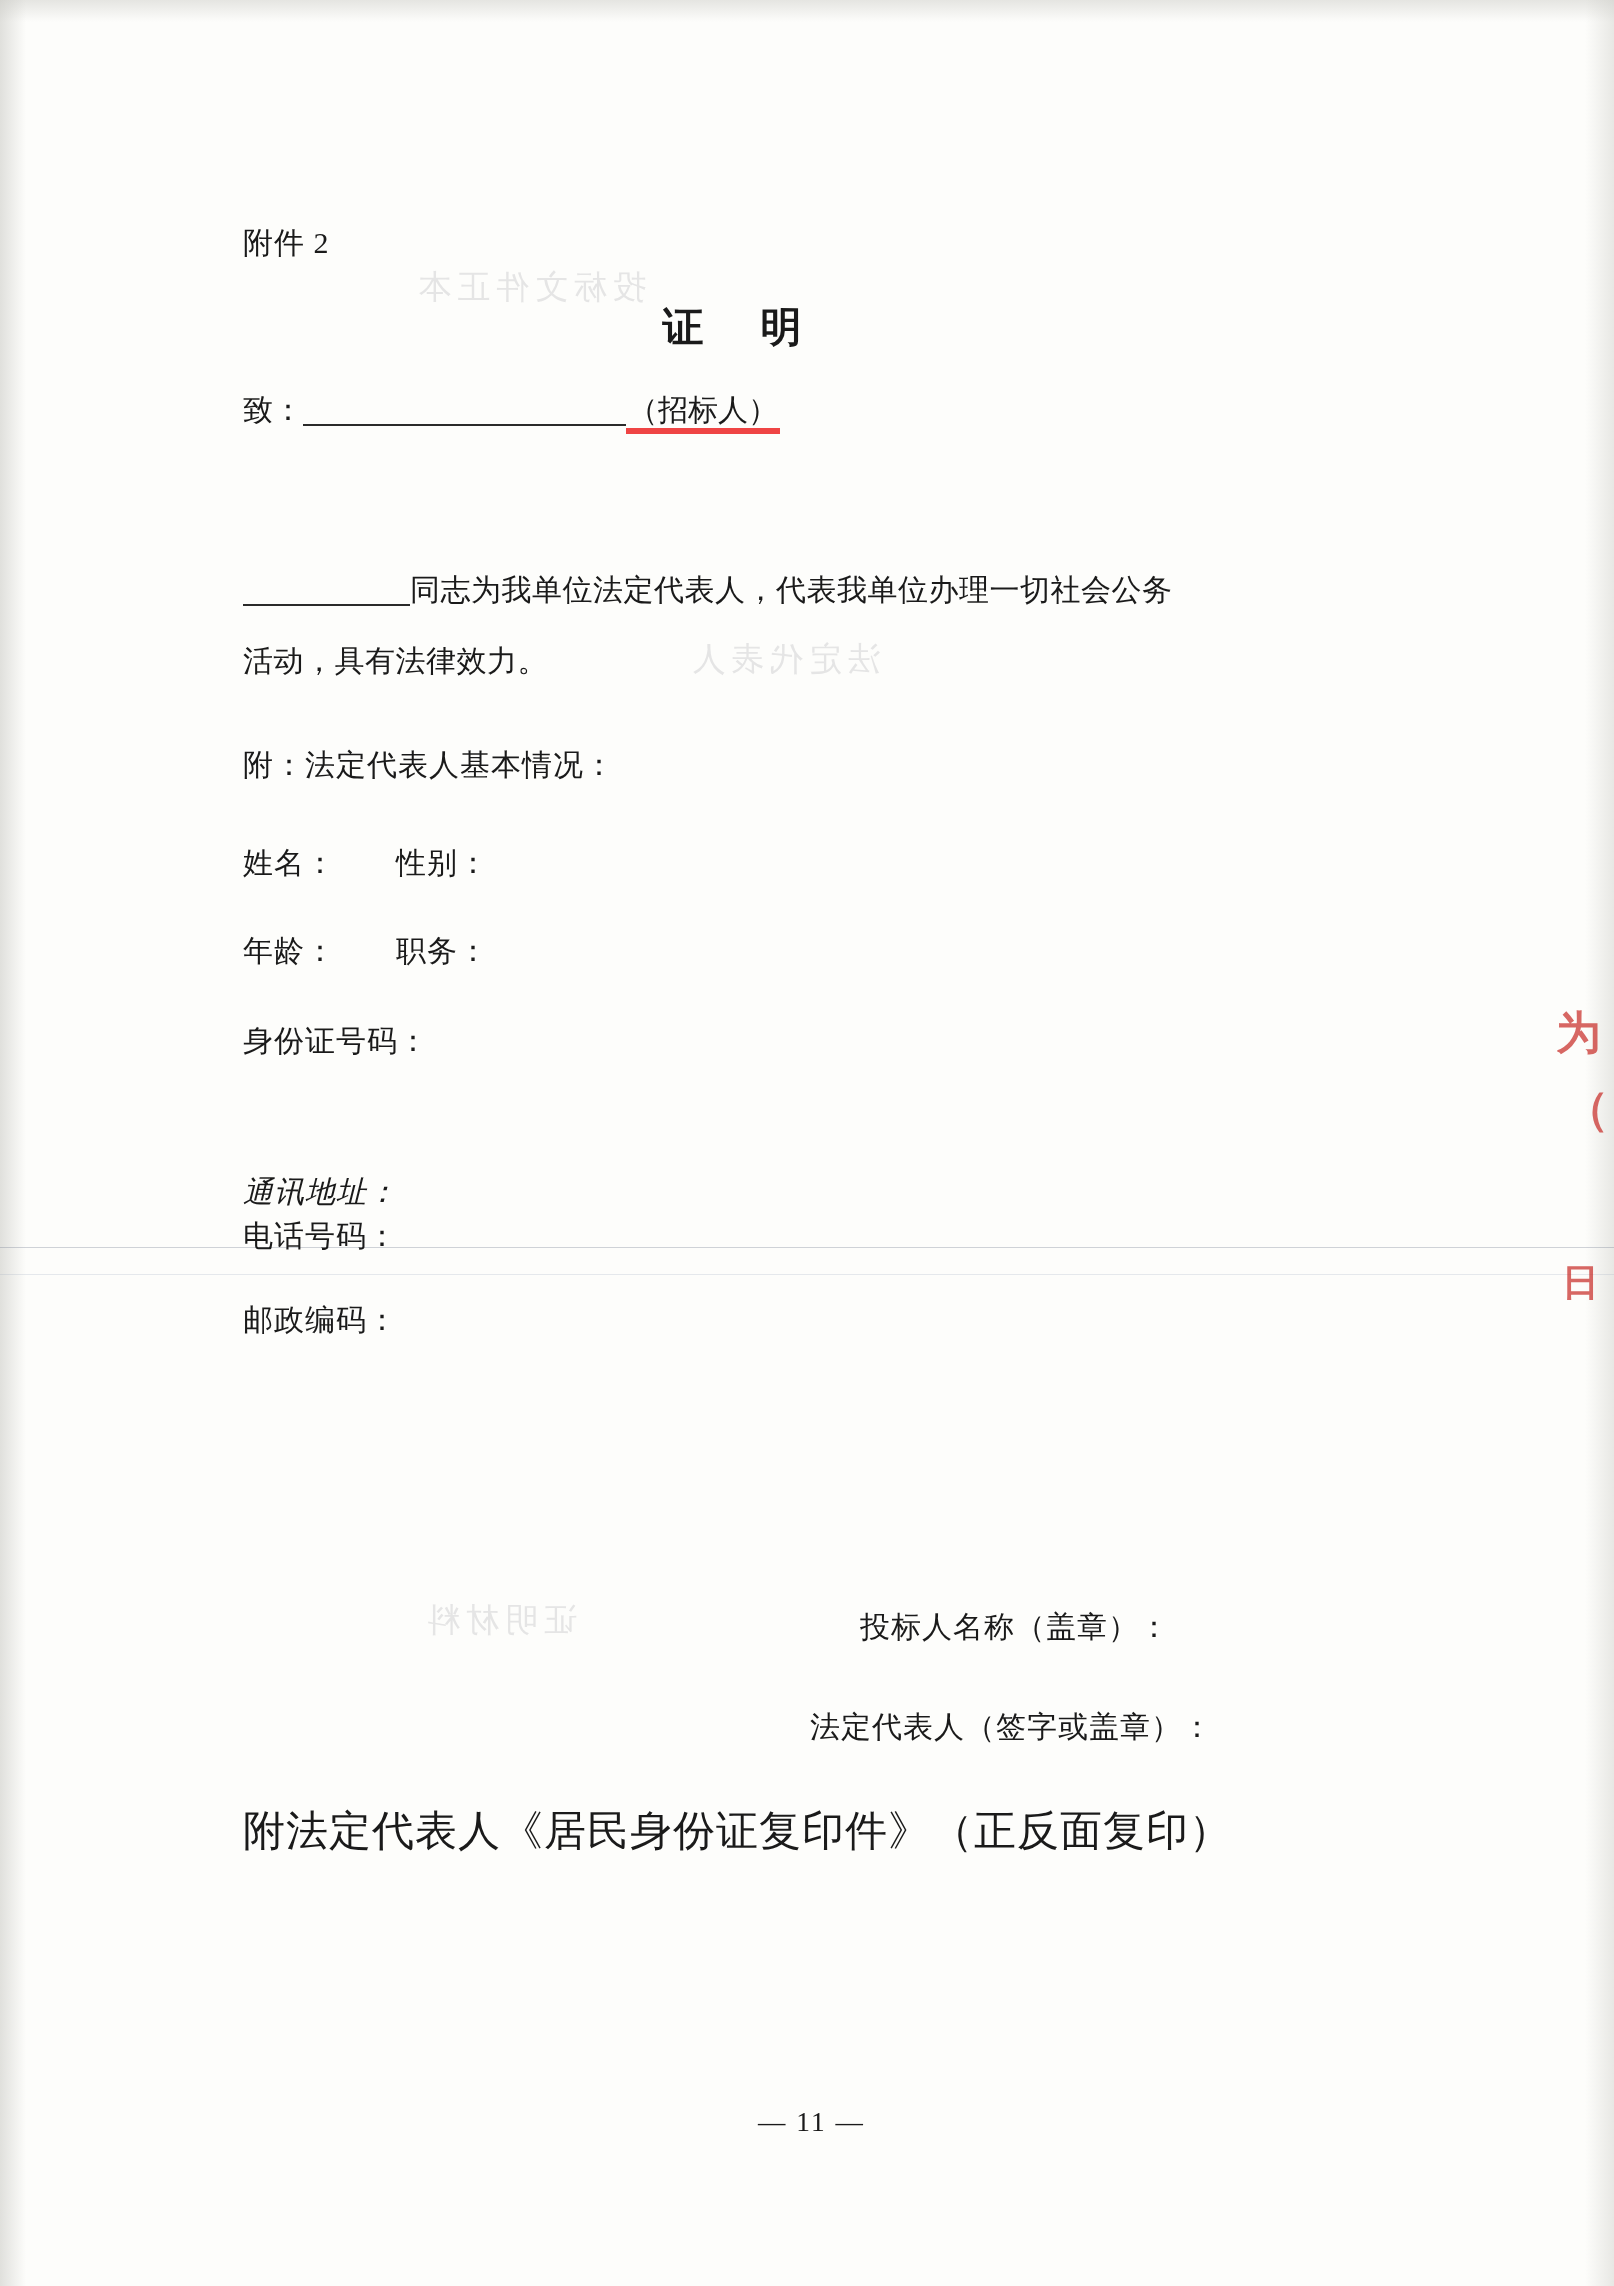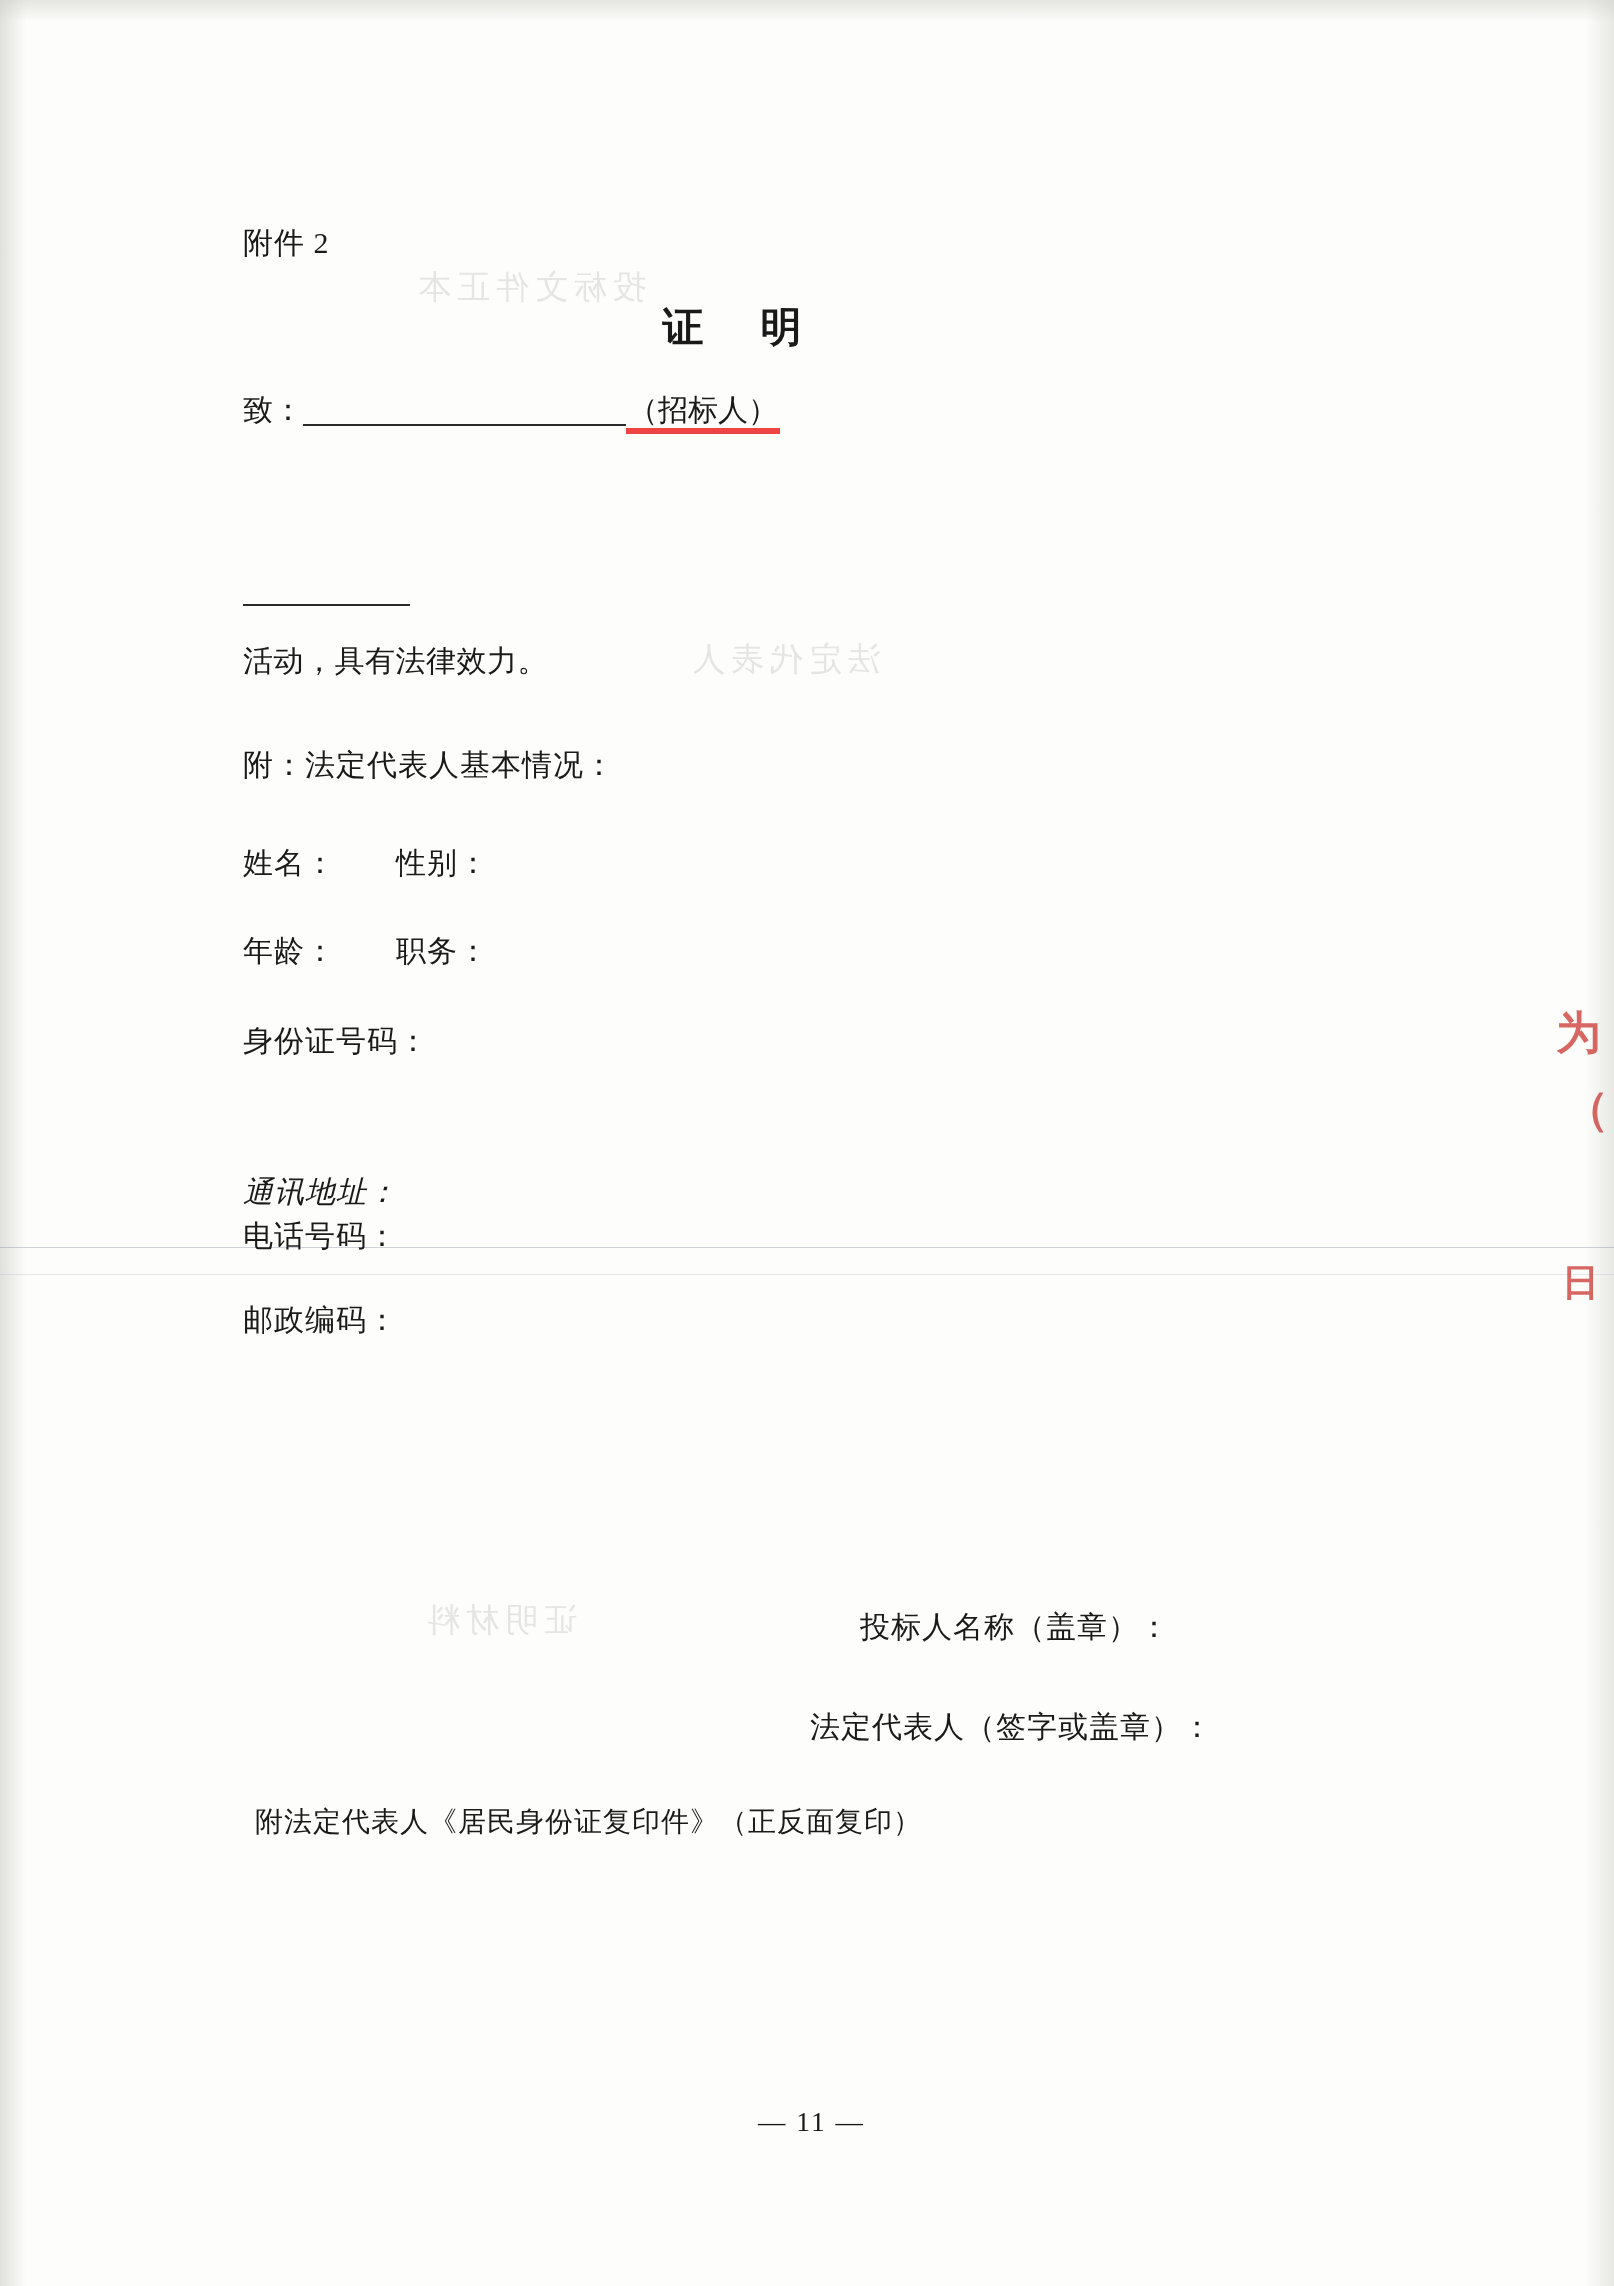--- a/index.html
+++ b/index.html
@@ -160,23 +160,23 @@
     position: absolute;
     font-size: 30px;
     letter-spacing: 1px;
     white-space: nowrap;
   }
   .sign.bidder { left: 617px; top: 1607px; }
   .sign.legalrep { left: 567px; top: 1707px; }
 
   .footnote {
     position: absolute;
-    left: 12px;
+    left: 0;
     top: 1803px;
-    font-size: 28px;
+    font-size: 42px;
     letter-spacing: 1px;
     white-space: nowrap;
   }
 
   .page-number {
     position: absolute;
     left: 0;
     top: 2107px;
     width: 1137px;
     text-align: center;
@@ -210,21 +210,21 @@
 
     <div class="doc-title">
       <span>证</span><span class="gap"></span><span>明</span>
     </div>
 
     <div class="addressee">
       <span>致：</span><span class="blank-line bl"></span><span class="tenderee">（招标人）</span>
     </div>
 
     <div class="para p1">
-      <span class="bl-name"></span><br>
+      <span class="bl-name"></span><span>同志为我单位法定代表人，代表我单位办理一切社会公务</span><br>
       <span>活动，具有法律效力。</span>
     </div>
 
     <div class="field f-attach">
       <span>附：法定代表人基本情况：</span>
     </div>
 
     <div class="field f-row1">
       <span>姓名：</span><span class="sec">性别：</span>
     </div>

